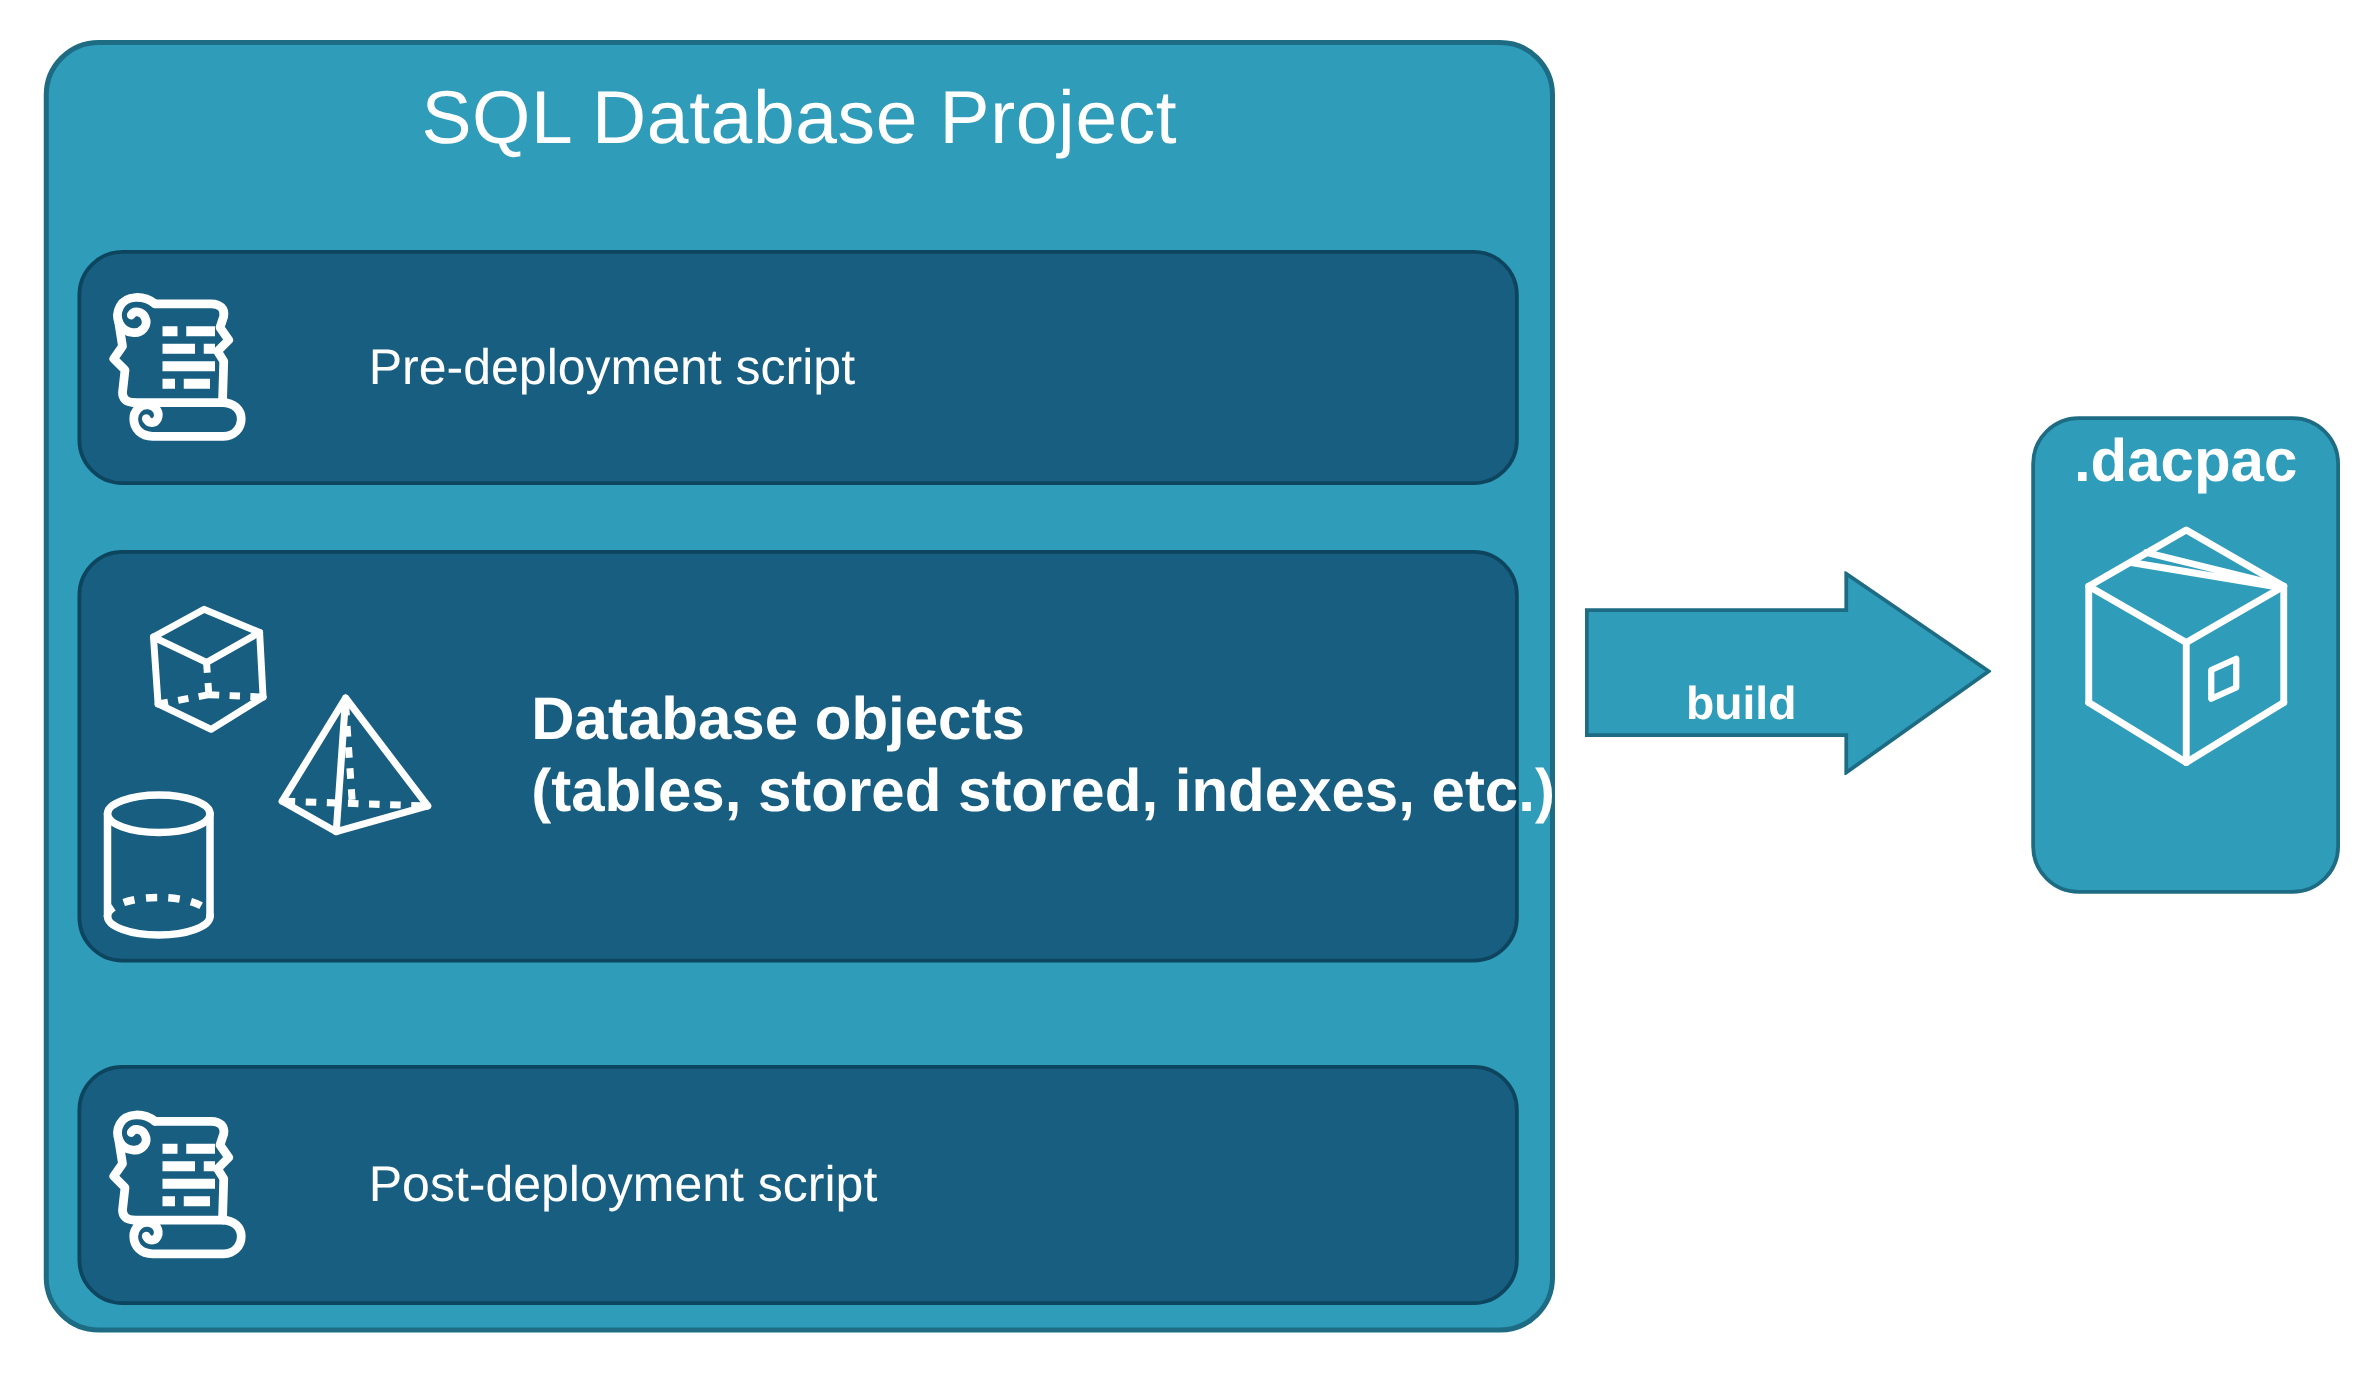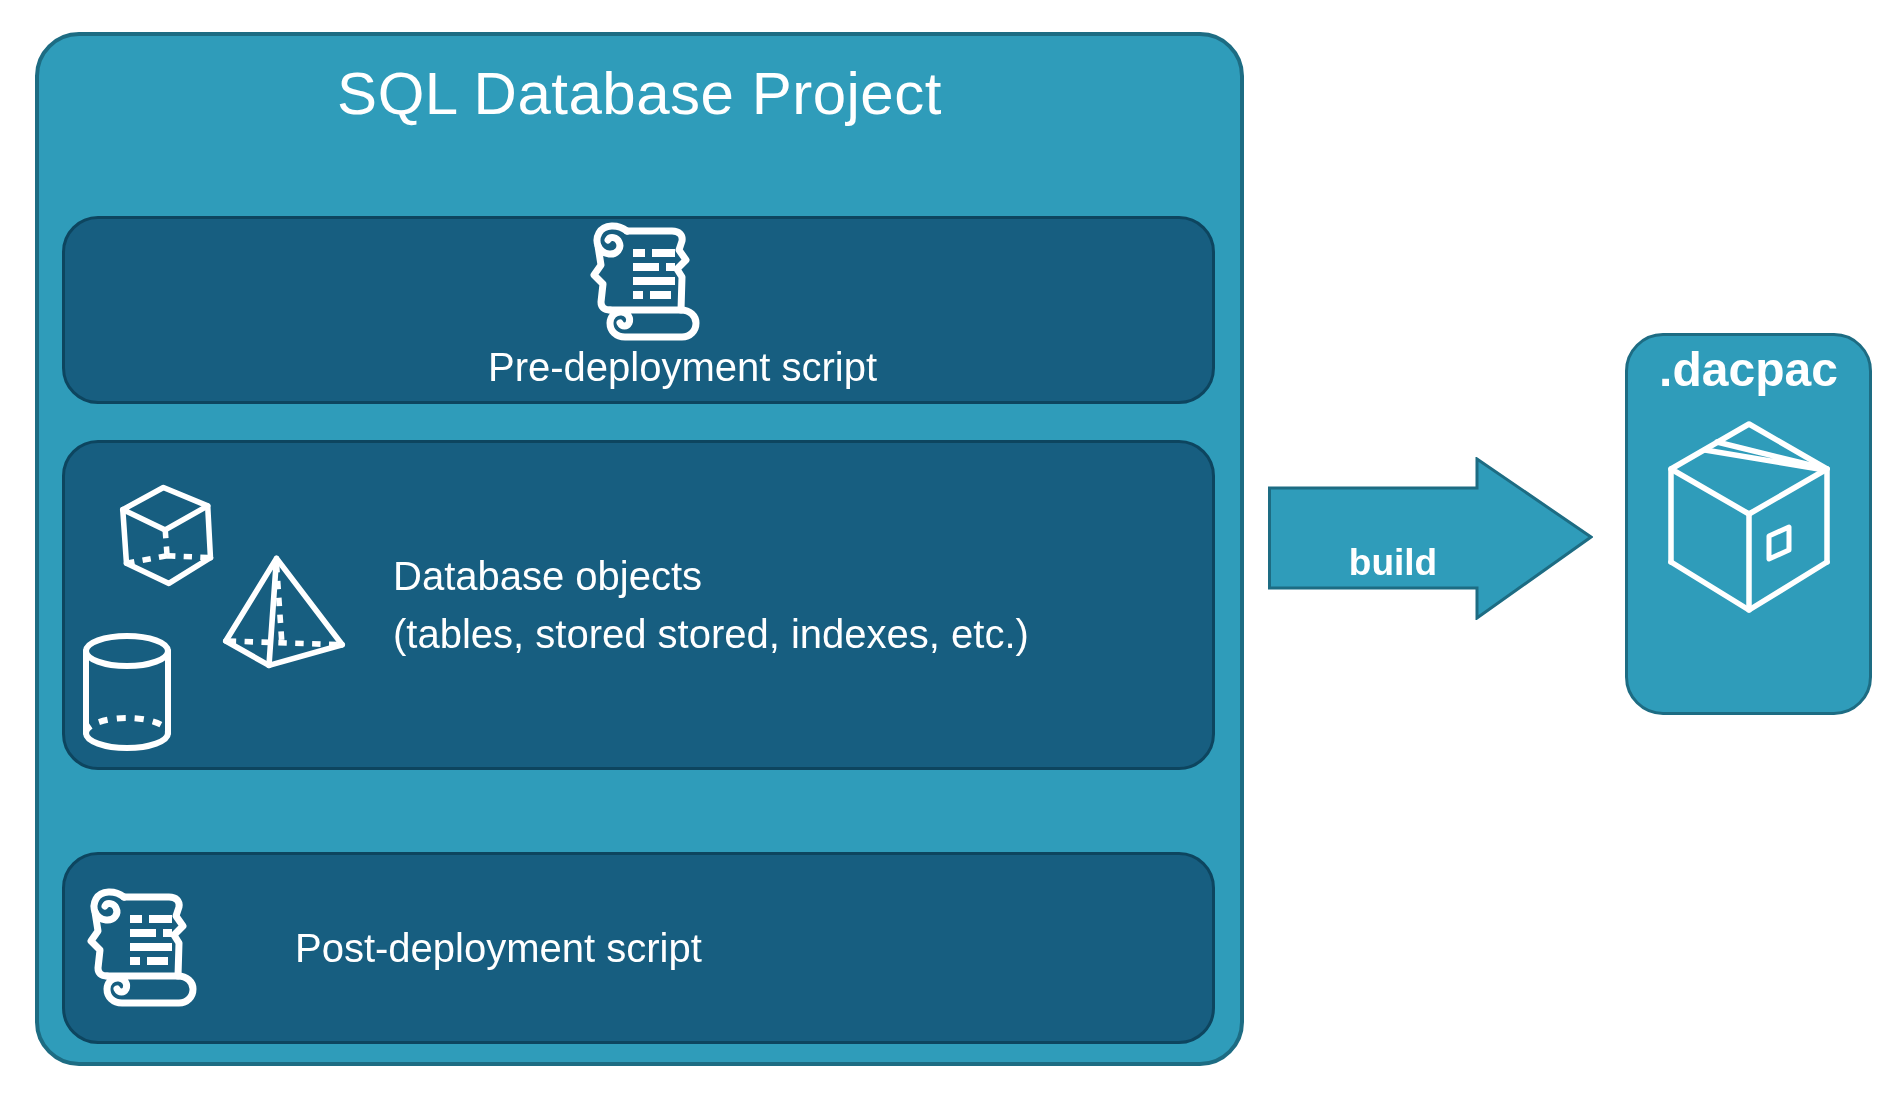--- a/index.html
+++ b/index.html
@@ -36,40 +36,40 @@
 
   
   .inner-box{
     position:absolute;left:23px;width:1153px;
     background:var(--panel);
     border:3px solid var(--panel-border);
     border-radius:36px;
     box-sizing:border-box;
     display:flex;align-items:center;
   }
-  .box-pre {top:180px;height:188px;flex-direction:column;}
+  .box-pre {top:164px;height:188px;}
   .box-objects{top:404px;height:330px;}
   .box-post{top:792px;height:192px;margin-top:24px;}
 
   .scroll-wrap{margin-left:16px;width:126px;height:126px;flex:0 0 auto;}
   .script-label{
     margin-left:88px;
     font-size:40px;font-weight:400;color:var(--white);
     white-space:nowrap;
   }
 
   
   .box-objects{display:block;position:absolute;}
   .shape{position:absolute;}
   .shape-cube{left:40px;top:26px;width:126px;height:120px;}
   .shape-pyramid{left:148px;top:106px;width:142px;height:122px;}
   .shape-cylinder{left:12px;top:182px;width:100px;height:134px;}
   .objects-label{
-    position:absolute;left:328px;top:50%;transform:translateY(-50%);
-    font-size:40px;line-height:58px;font-weight:400;color:var(--white);
+    position:absolute;left:360px;top:50%;transform:translateY(-50%);
+    font-size:48px;line-height:58px;font-weight:700;color:var(--white);
     white-space:nowrap;
   }
 
   
   .build-arrow{position:absolute;left:1268px;top:457px;width:325px;height:163px;}
   .build-label{
     position:absolute;left:1268px;top:481px;width:250px;height:163px;
     display:flex;align-items:center;justify-content:center;
     font-size:37px;font-weight:700;color:var(--white);
   }

